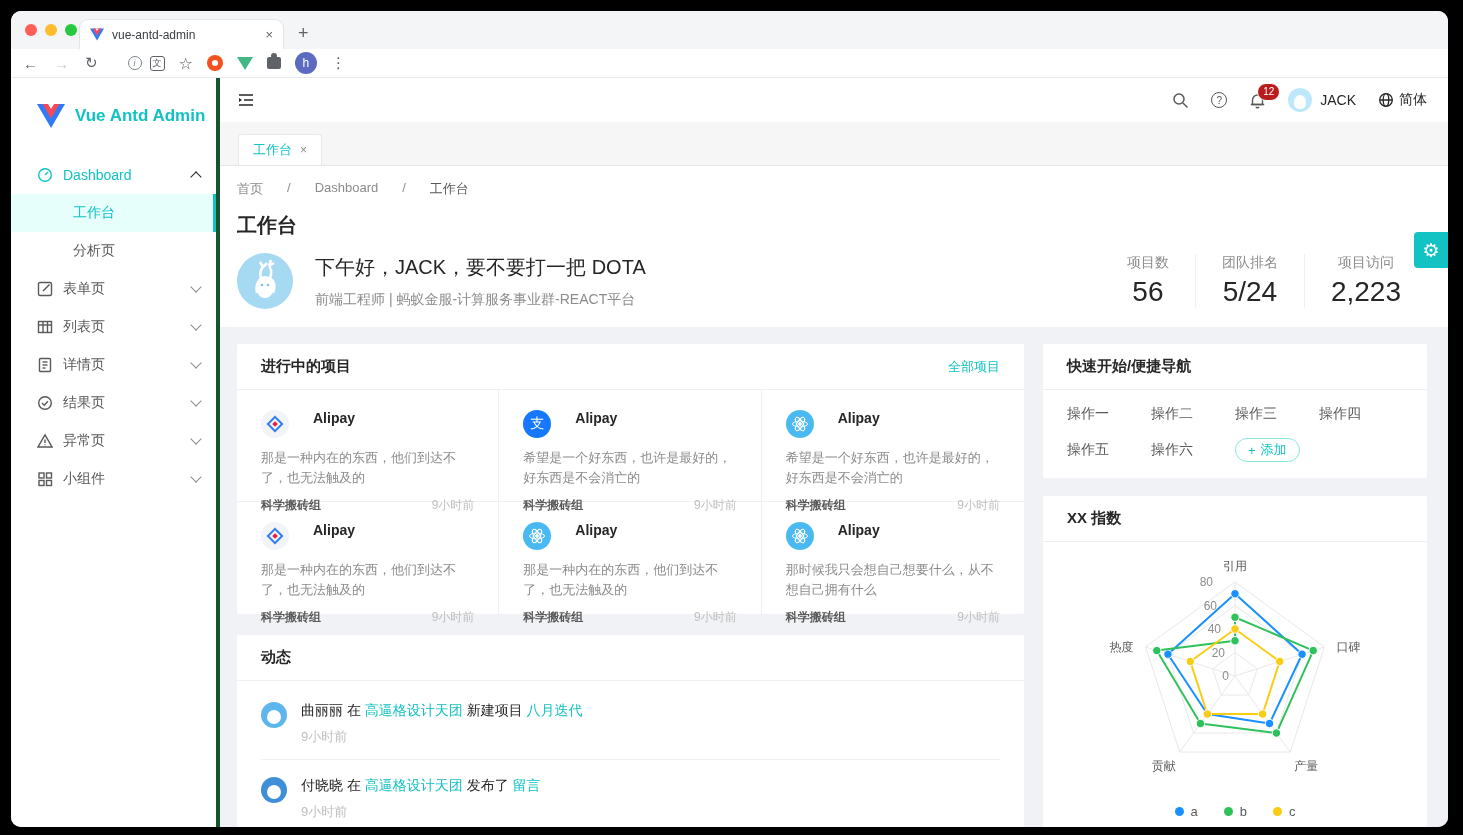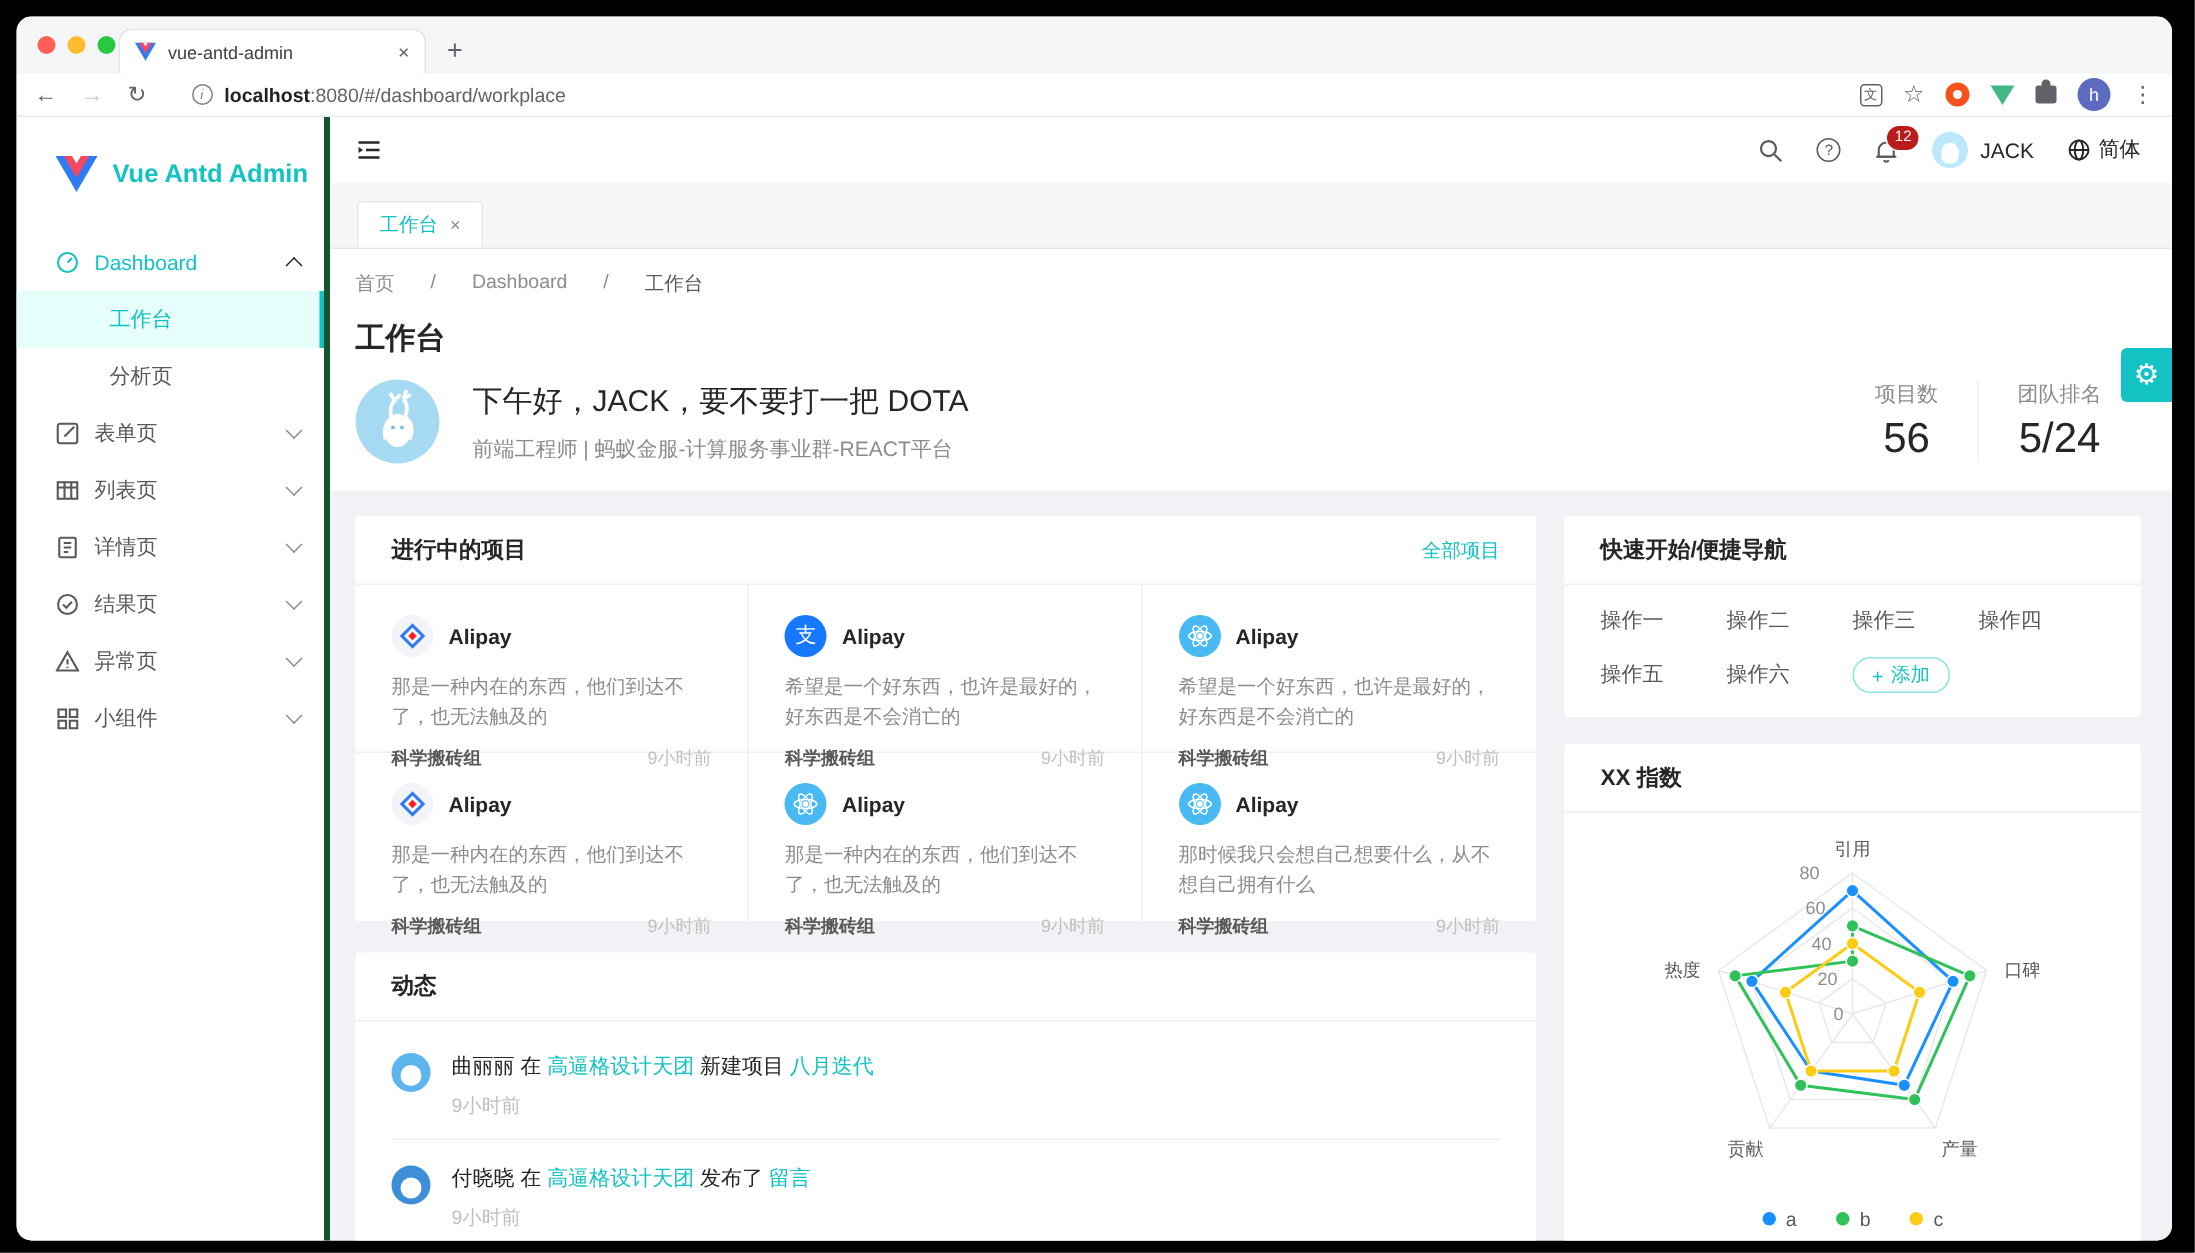--- a/index.html
+++ b/index.html
@@ -97,21 +97,21 @@
   .colR { width:384px; flex-shrink:0; }
   .card { background:#fff; border-radius:2px; }
   .card-h { height:46px; display:flex; align-items:center; padding:0 24px; border-bottom:1px solid #f0f0f0; }
   .card-h .ct { font-size:15px; font-weight:bold; color:#262626; flex:1; }
   .linkteal { font-size:13px; color:#13c2c2; }
 
   .pgrid { display:grid; grid-template-columns:1fr 1fr 1fr; }
   .pcell { padding:20px 24px; border-right:1px solid #f0f0f0; height:112px; }
   .pcell:nth-child(3n) { border-right:none; }
   .pcell:nth-child(-n+3) { border-bottom:1px solid #f0f0f0; }
-  .pchead { display:flex; align-items:center; gap:10px; }
+  .pchead { display:flex; align-items:flex-start; gap:24px; }
   .picon { width:28px; height:28px; border-radius:50%; flex-shrink:0; display:flex; align-items:center; justify-content:center; }
   .picon.antd { background:#f2f4f7; }
   .picon.alipay { background:#1677ff; color:#fff; font-size:14px; }
   .picon.react { background:#49b9f2; }
   .diamond { width:12px; height:12px; border:2px solid #2f7bf5; transform:rotate(45deg); position:relative; }
   .diamond::after { content:""; position:absolute; left:2px; top:2px; width:4px; height:4px; background:#f5222d; }
   .pname { font-size:14px; color:#262626; font-weight:bold; }
   .pdesc { font-size:13px; color:#8c8c8c; line-height:20px; height:40px; overflow:hidden; margin-top:10px; }
   .pfoot { display:flex; justify-content:space-between; margin-top:9px; font-size:12px; }
   .pgroup { color:#595959; font-weight:bold; }
@@ -162,21 +162,20 @@
       <span class="close">×</span>
     </div>
     <span class="newtab">+</span>
   </div>
 
   <div class="urlrow">
     <span class="navbtn">←</span>
     <span class="navbtn disabled">→</span>
     <span class="navbtn">↻</span>
     <span class="info-ic">i</span>
-    <span class="url"><b>localhost</b><span>:8080/#/dashboard/workplace</span></span>
     <div class="chromeicons">
       <span class="gtrans">文</span>
       <span class="star">☆</span>
       <span class="ext-orange"></span>
       <span class="ext-vue"></span>
       <span class="ext-puzzle"></span>
       <span class="profile-h">h</span>
       <span class="kebab">⋮</span>
     </div>
   </div>
@@ -352,20 +351,24 @@
             <div class="subgreet">前端工程师 | 蚂蚁金服-计算服务事业群-REACT平台</div>
           </div>
           <div class="stats">
             <div class="stat">
               <div class="sl">项目数</div>
               <div class="sv">56</div>
             </div>
             <div class="stat">
               <div class="sl">团队排名</div>
               <div class="sv">5/24</div>
+            </div>
+            <div class="stat">
+              <div class="sl">项目访问</div>
+              <div class="sv">2,223</div>
             </div>
           </div>
         </div>
       </div>
 
       <div class="content">
         <div class="colL">
 
           <div class="card">
             <div class="card-h">

